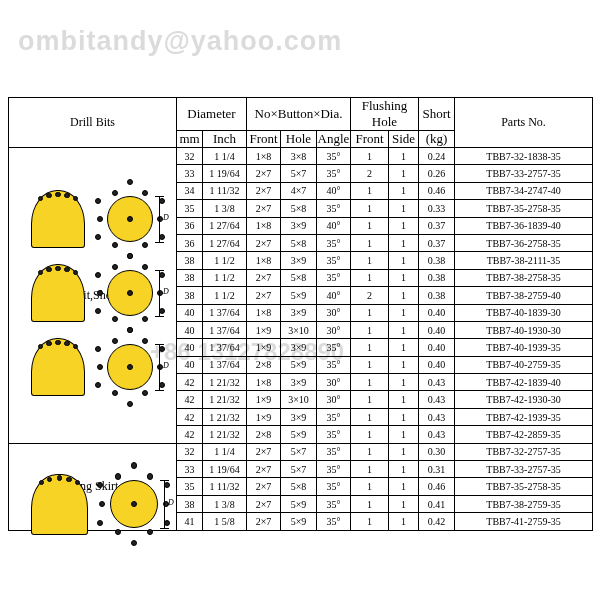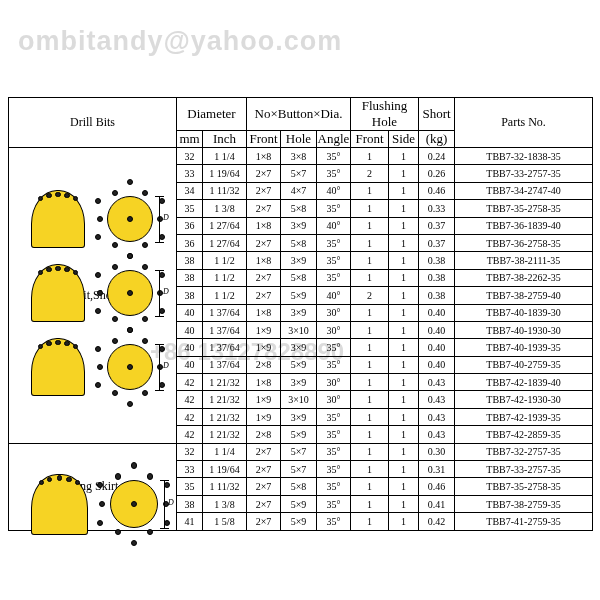--- a/index.html
+++ b/index.html
@@ -345,21 +345,21 @@
         </tr>
         <tr class="row-h">
           <td>38</td>
           <td>1 1/2</td>
           <td>2×7</td>
           <td>5×8</td>
           <td>35°</td>
           <td>1</td>
           <td>1</td>
           <td>0.38</td>
-          <td>TBB7-38-2262-35</td>
+          <td>TBB7-38-2758-35</td>
         </tr>
         <tr class="row-h">
           <td>38</td>
           <td>1 1/2</td>
           <td>2×7</td>
           <td>5×9</td>
           <td>40°</td>
           <td>2</td>
           <td>1</td>
           <td>0.38</td>

